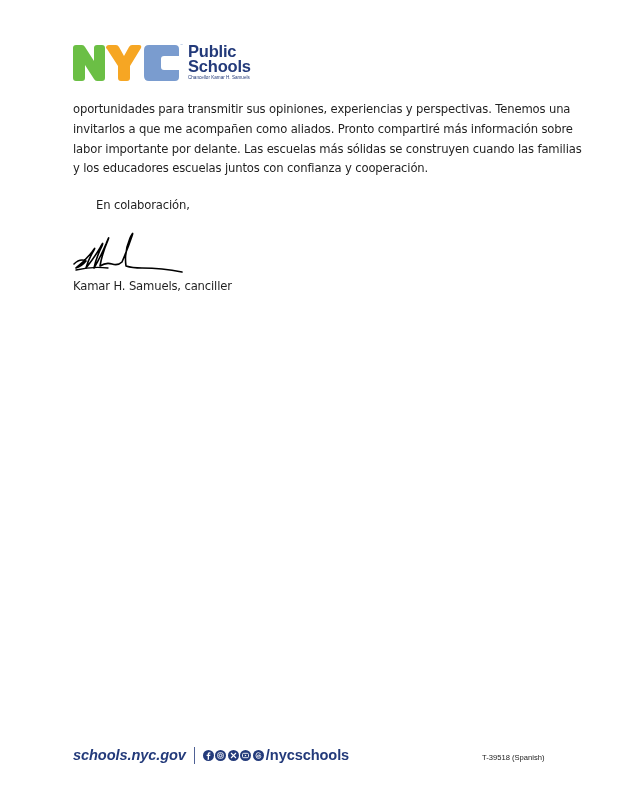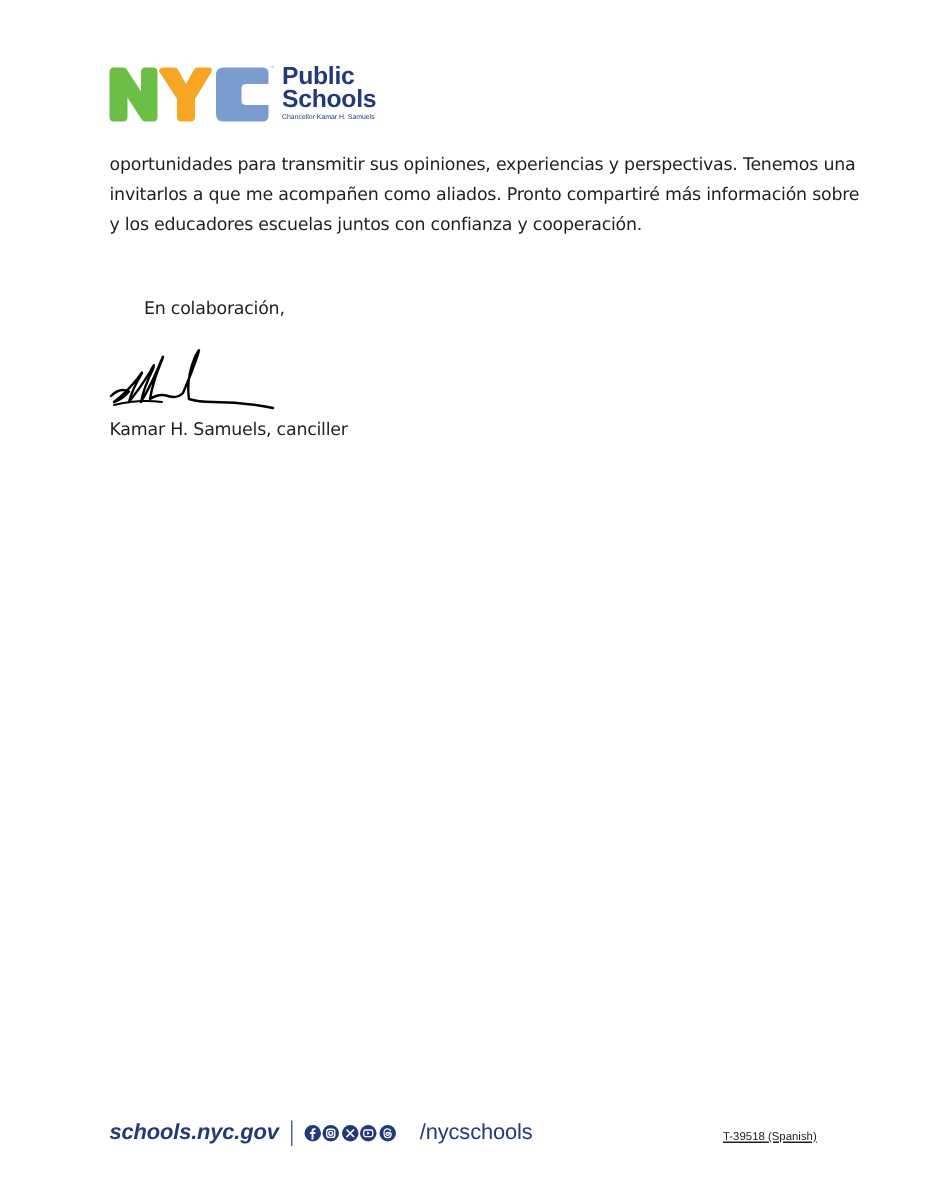--- a/index.html
+++ b/index.html
@@ -20,22 +20,22 @@
     .closing { position: absolute; left: 73px; top: 198px; font-family: "DejaVu Sans", sans-serif; font-size: 11.6px; color: #1f1f1f; letter-spacing: -0.15px; margin-left: 23px; }
     .signature { position: absolute; left: 72px; top: 228px; width: 115px; height: 48px; }
     .signer { position: absolute; left: 73px; top: 279px; font-family: "DejaVu Sans", sans-serif; font-size: 11.6px; color: #1f1f1f; letter-spacing: -0.15px; }
 
     .footer { position: absolute; left: 73px; top: 745px; height: 20px; display: flex; align-items: center; color: #233a7a; }
     .footer-site { font-family: "Liberation Sans", sans-serif; font-weight: 700; font-size: 14.6px; letter-spacing: -0.1px; font-style: italic; }
     .footer-divider { width: 1px; height: 17px; background: #233a7a; margin: 0 8px 0 8px; opacity: 0.8; }
     .social-icons { display: flex; align-items: center; gap: 1.5px; }
     .social-icon { width: 11px; height: 11px; border-radius: 50%; background: #233a7a; display: flex; align-items: center; justify-content: center; }
     .social-icon svg { display: block; }
-    .footer-handle { font-family: "Liberation Sans", sans-serif; font-weight: 400; font-size: 14.6px; margin-left: 16px; letter-spacing: -0.1px; }
-    .doc-code { position: absolute; left: 482px; top: 753px; font-family: "Liberation Sans", sans-serif; font-size: 7.6px; color: #222; text-decoration: underline; }
+    .footer-handle { font-family: "Liberation Sans", sans-serif; font-weight: 700; font-size: 14.6px; margin-left: 2px; letter-spacing: -0.1px; }
+    .doc-code { position: absolute; left: 482px; top: 753px; font-family: "Liberation Sans", sans-serif; font-size: 7.6px; color: #222; }
   </style>
 </head>
 <body>
 
 <div class="logo">
   <svg class="logo-nyc" width="110" height="38" viewBox="0 0 110 38">
 
     <path d="M1 4 Q1 1 4 1 L10 1 Q12 1 13 3 L22 17 L22 4 Q22 1 25 1 L30 1 Q33 1 33 4 L33 34 Q33 37 30 37 L25 37 Q23 37 22 35 L13 21 L13 34 Q13 37 10 37 L4 37 Q1 37 1 34 Z" fill="#6bbf45"></path>
 
     <path d="M34 4 Q34 1 37 1 L44 1 Q46 1 47 3 L52 12 L57 3 Q58 1 60 1 L67 1 Q70 1 69 4 L58 22 L58 34 Q58 37 55 37 L49 37 Q46 37 46 34 L46 22 L35 5 Z" fill="#f6a623"></path>
@@ -46,20 +46,21 @@
   <div class="logo-text">
     <span class="logo-public">Public</span>
     <span class="logo-schools">Schools</span>
     <span class="logo-chancellor">Chancellor Kamar H. Samuels</span>
   </div>
 </div>
 
 <div class="body-text">
   <span>oportunidades para transmitir sus opiniones, experiencias y perspectivas. Tenemos una</span>
   <span>invitarlos a que me acompañen como aliados. Pronto compartiré más información sobre</span>
+  <span>labor importante por delante. Las escuelas más sólidas se construyen cuando las familias</span>
   <span>y los educadores escuelas juntos con confianza y cooperación.</span>
 </div>
 
 <div class="closing">En colaboración,</div>
 
 <svg class="signature" viewBox="0 0 115 48">
   <path d="M2 36 Q8 30 14 33 Q10 38 4 40 Q12 34 20 24 Q24 18 22 22 Q16 32 14 40 Q22 30 28 20 Q32 12 30 18 Q24 30 22 40 Q28 30 34 16 Q38 6 36 12 Q30 26 28 38 Q34 34 40 36 Q46 38 50 34 Q56 20 60 8 Q62 2 58 10 Q52 24 54 38 Q60 40 70 40 Q90 40 110 44" fill="none" stroke="#000" stroke-width="1.6" stroke-linecap="round" stroke-linejoin="round"></path>
   <path d="M4 42 Q20 38 36 40" fill="none" stroke="#000" stroke-width="1.3" stroke-linecap="round"></path>
 </svg>
 

